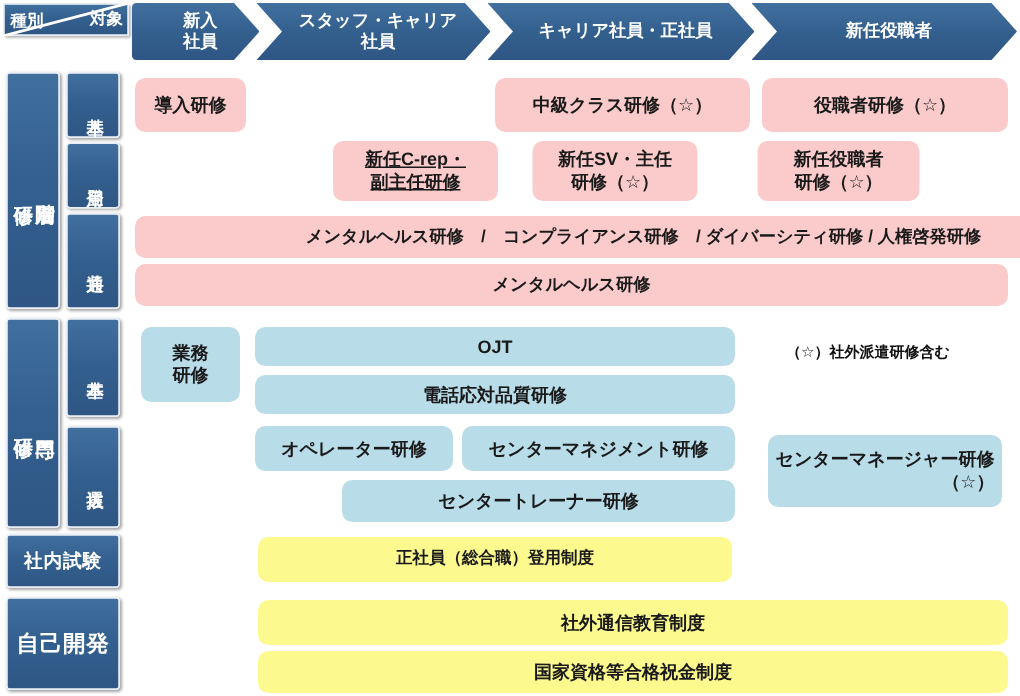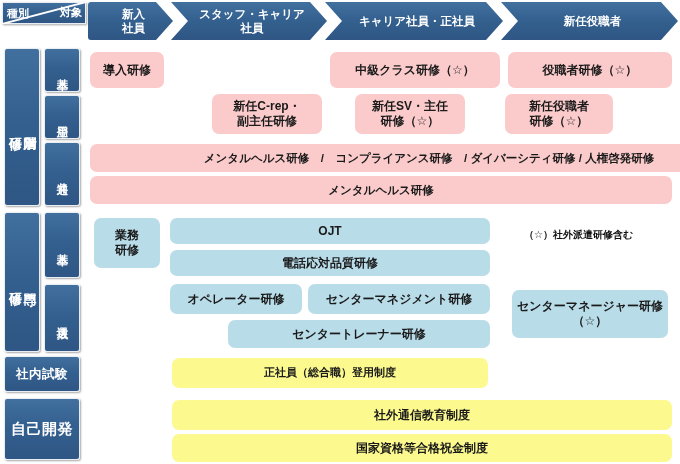--- a/index.html
+++ b/index.html
@@ -149,21 +149,21 @@
   <div class="pill pink" style="left:90px;top:52px;width:74px;height:36px;font-size:12px;">
     <span>導入研修</span>
   </div>
   <div class="pill pink" style="left:330px;top:52px;width:170px;height:36px;font-size:12px;">
     <span>中級クラス研修（☆）</span>
   </div>
   <div class="pill pink" style="left:508px;top:52px;width:164px;height:36px;font-size:12px;">
     <span>役職者研修（☆）</span>
   </div>
 
-  <div class="pill pink" style="left:212px;top:94px;width:110px;height:40px;font-size:12px;white-space:pre-line;">
+  <div class="pill pink" style="left:222px;top:94px;width:110px;height:40px;font-size:12px;white-space:pre-line;text-decoration:underline;">
     <span style="white-space: pre-line;">新任C-rep・
 副主任研修</span>
   </div>
   <div class="pill pink" style="left:355px;top:94px;width:110px;height:40px;font-size:12px;white-space:pre-line;">
     <span style="white-space: pre-line;">新任SV・主任
 研修（☆）</span>
   </div>
   <div class="pill pink" style="left:505px;top:94px;width:108px;height:40px;font-size:12px;white-space:pre-line;">
     <span style="white-space: pre-line;">新任役職者
 研修（☆）</span>
@@ -189,21 +189,21 @@
   </div>
   <div class="pill blue" style="left:170px;top:284px;width:132px;height:30px;font-size:12px;">
     <span>オペレーター研修</span>
   </div>
   <div class="pill blue" style="left:308px;top:284px;width:182px;height:30px;font-size:12px;">
     <span>センターマネジメント研修</span>
   </div>
   <div class="pill blue" style="left:228px;top:320px;width:262px;height:28px;font-size:12px;">
     <span>センタートレーナー研修</span>
   </div>
-  <div class="pill blue" style="left:512px;top:290px;width:156px;height:48px;font-size:12px;white-space:pre-line;">
+  <div class="pill blue" style="left:512px;top:290px;width:156px;height:48px;font-size:12px;white-space:pre-line;text-align:right;">
     <span style="white-space: pre-line;">センターマネージャー研修
 （☆）</span>
   </div>
 
   <div class="note" style="left:524px;top:228px;">
     <span>（☆）社外派遣研修含む</span>
   </div>
 
   <div class="pill yellow" style="left:172px;top:358px;width:316px;height:30px;font-size:11px;">
     <span>正社員（総合職）登用制度</span>

